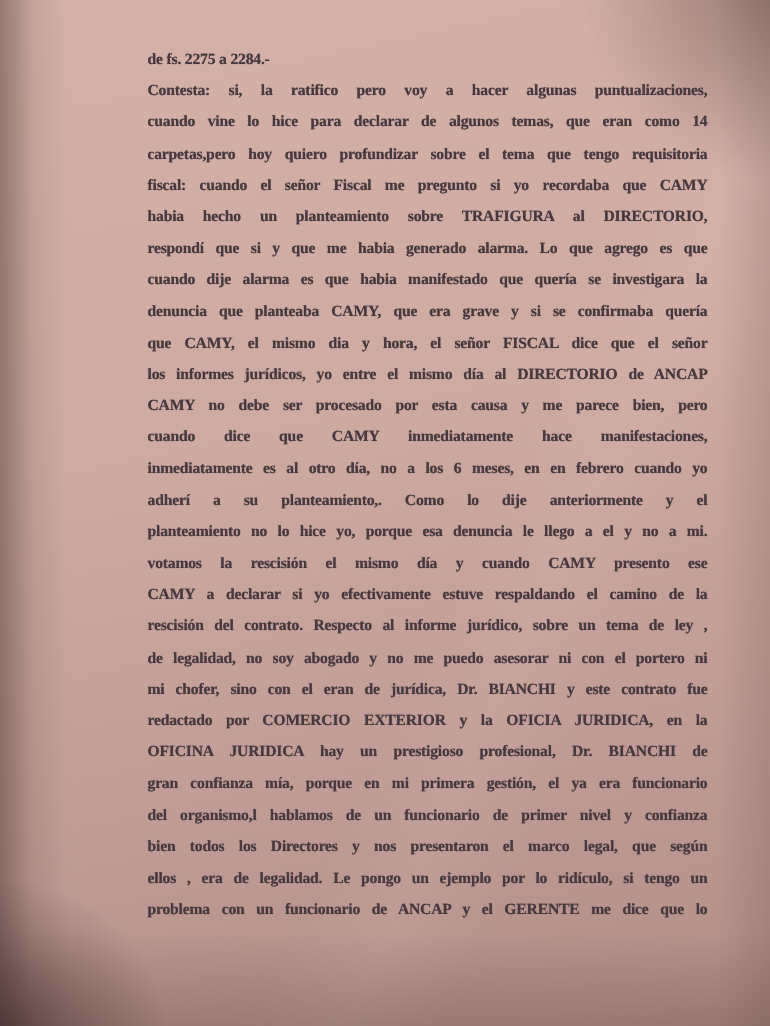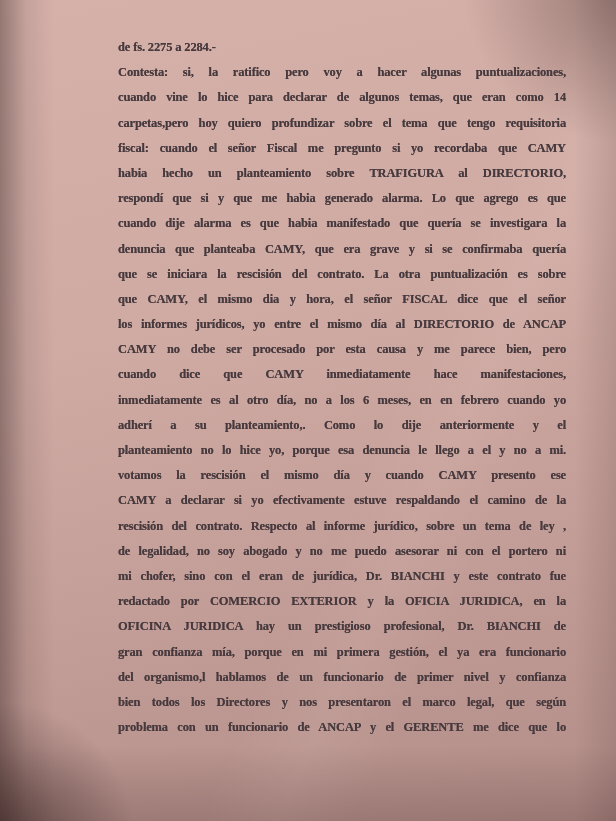--- a/index.html
+++ b/index.html
@@ -54,33 +54,33 @@
   <div class="textblock">
       <div class="doc-line align-left">de fs. 2275 a 2284.-</div>
       <div class="doc-line">Contesta: si, la ratifico pero voy a hacer algunas puntualizaciones,</div>
       <div class="doc-line">cuando vine lo hice para declarar de algunos temas, que eran como 14</div>
       <div class="doc-line">carpetas,pero hoy quiero profundizar sobre el tema que tengo requisitoria</div>
       <div class="doc-line">fiscal: cuando el señor Fiscal me pregunto si yo recordaba que CAMY</div>
       <div class="doc-line">habia hecho un planteamiento sobre TRAFIGURA al DIRECTORIO,</div>
       <div class="doc-line">respondí que si y que me habia generado alarma. Lo que agrego es que</div>
       <div class="doc-line">cuando dije alarma es que habia manifestado que quería se investigara la</div>
       <div class="doc-line">denuncia que planteaba CAMY, que era grave y si se confirmaba quería</div>
-      <div class="doc-line">que se iniciara la rescisión del contrato. La otra puntualización es sobre</div>
       <div class="doc-line">que CAMY, el mismo dia y hora, el señor FISCAL dice que el señor</div>
       <div class="doc-line">los informes jurídicos, yo entre el mismo día al DIRECTORIO de ANCAP</div>
       <div class="doc-line">CAMY no debe ser procesado por esta causa y me parece bien, pero</div>
       <div class="doc-line">cuando dice que CAMY inmediatamente hace manifestaciones,</div>
       <div class="doc-line">inmediatamente es al otro día, no a los 6 meses, en en febrero cuando yo</div>
       <div class="doc-line">adherí a su planteamiento,. Como lo dije anteriormente y el</div>
       <div class="doc-line">planteamiento no lo hice yo, porque esa denuncia le llego a el y no a mi.</div>
       <div class="doc-line">votamos la rescisión el mismo día y cuando CAMY presento ese</div>
       <div class="doc-line">CAMY a declarar si yo efectivamente estuve respaldando el camino de la</div>
       <div class="doc-line">rescisión del contrato. Respecto al informe jurídico, sobre un tema de ley ,</div>
       <div class="doc-line">de legalidad, no soy abogado y no me puedo asesorar ni con el portero ni</div>
       <div class="doc-line">mi chofer, sino con el eran de jurídica, Dr. BIANCHI y este contrato fue</div>
       <div class="doc-line">redactado por COMERCIO EXTERIOR y la OFICIA JURIDICA, en la</div>
       <div class="doc-line">OFICINA JURIDICA hay un prestigioso profesional, Dr. BIANCHI de</div>
       <div class="doc-line">gran confianza mía, porque en mi primera gestión, el ya era funcionario</div>
       <div class="doc-line">del organismo,l hablamos de un funcionario de primer nivel y confianza</div>
       <div class="doc-line">bien todos los Directores y nos presentaron el marco legal, que según</div>
+      <div class="doc-line">ellos , era de legalidad. Le pongo un ejemplo por lo ridículo, si tengo un</div>
       <div class="doc-line">problema con un funcionario de ANCAP y el GERENTE me dice que lo</div>
     </div>
 </div>
 
 </body></html>

